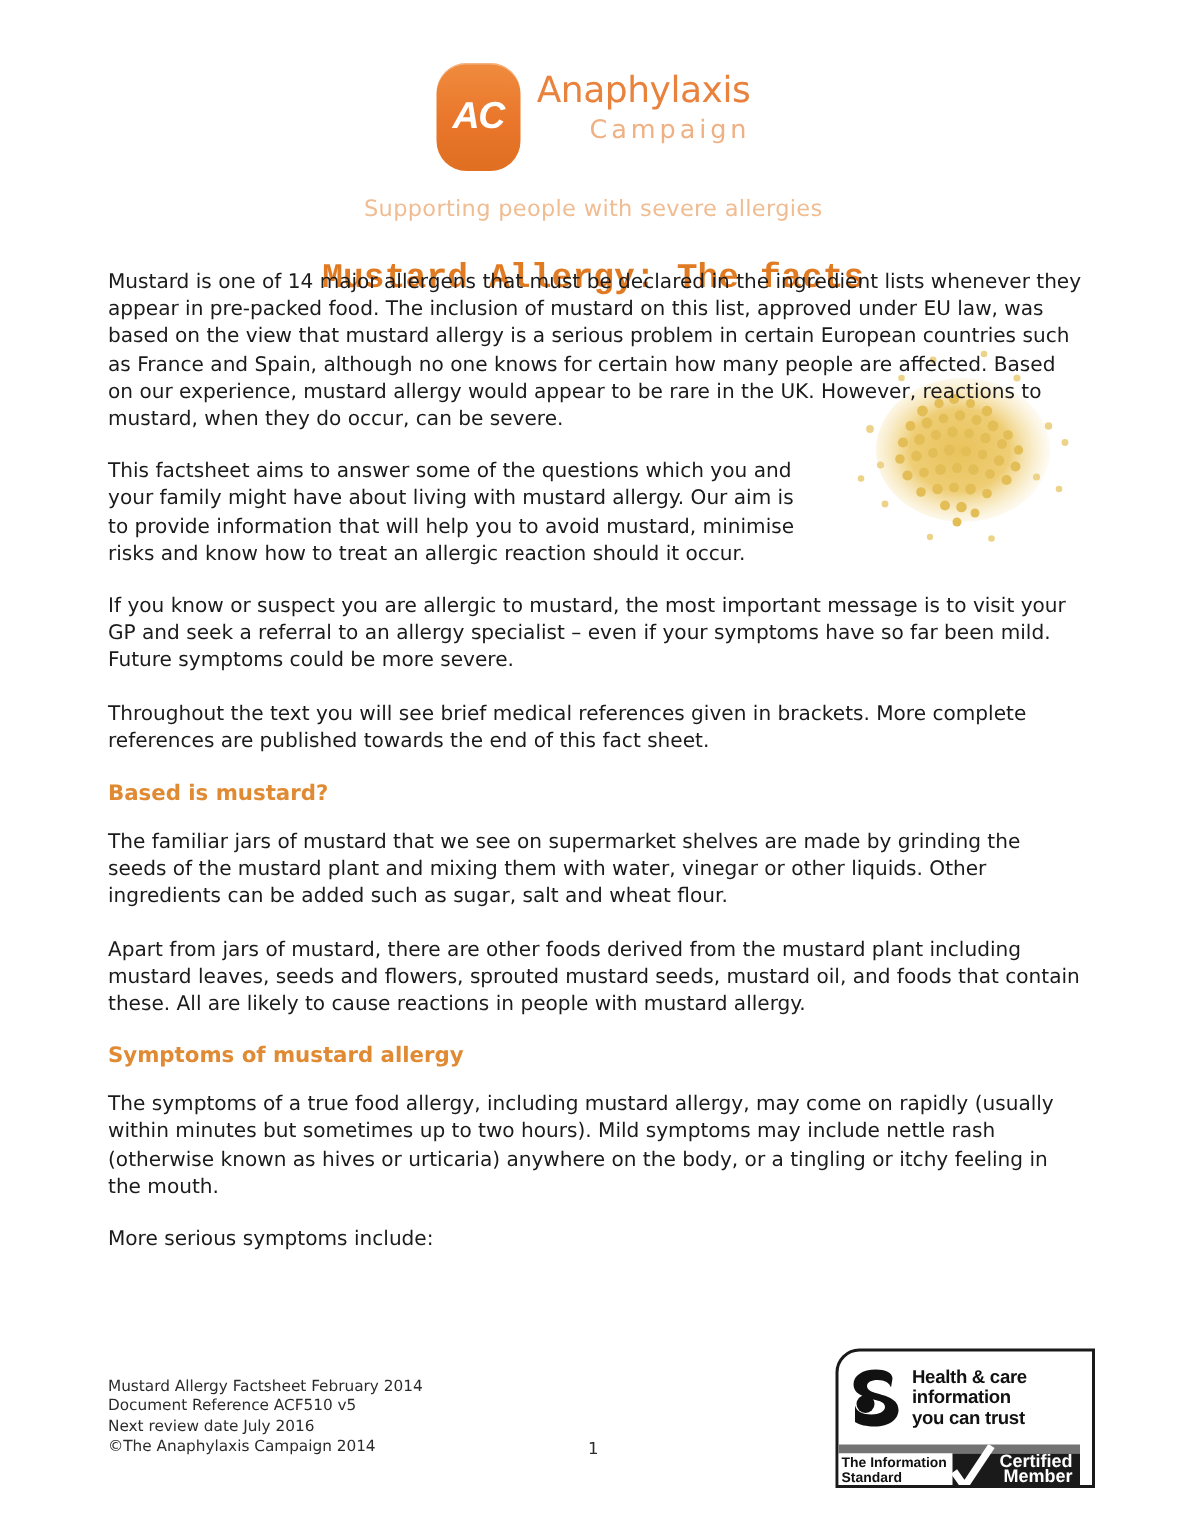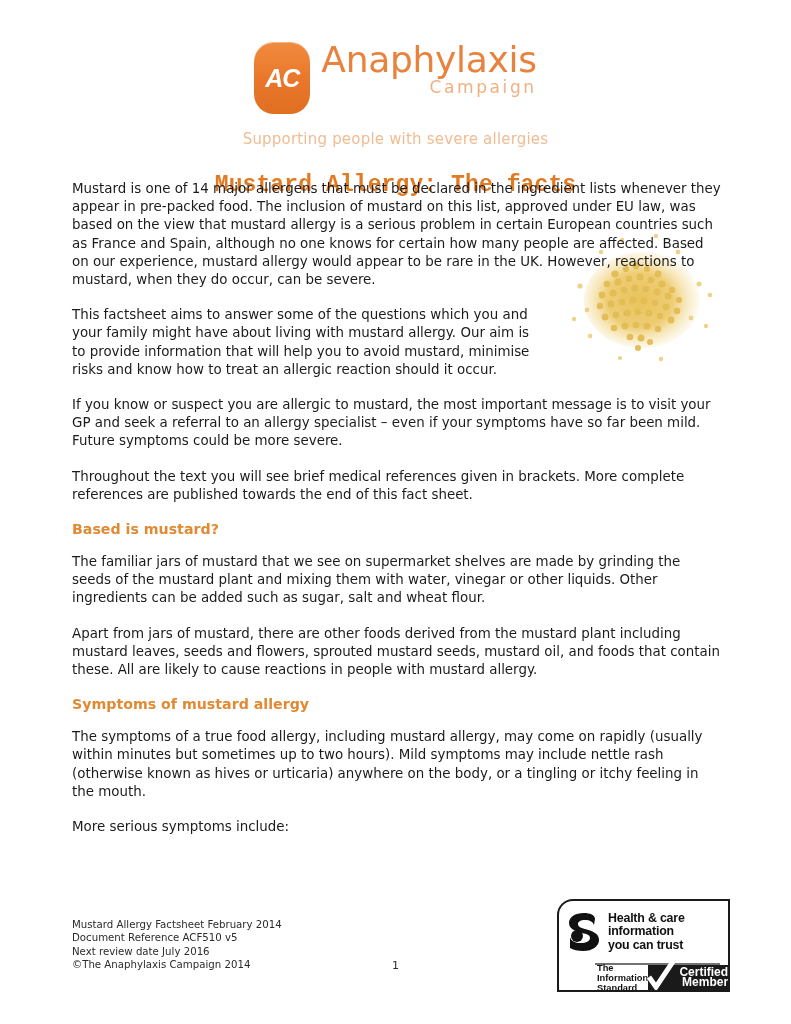--- a/index.html
+++ b/index.html
@@ -56,21 +56,21 @@
     letter-spacing: -1px;
     font-family: "Liberation Sans", sans-serif;
   }
   .logo-words {
     display: flex;
     flex-direction: column;
     justify-content: flex-start;
     padding-top: 1px;
   }
   .brand-main {
-    font-size: 36px;
+    font-size: 24px;
     line-height: 34px;
     color: #e8823c;
     font-family: "DejaVu Sans", sans-serif;
     font-weight: normal;
     letter-spacing: -0.3px;
   }
   .brand-sub {
     font-size: 17px;
     line-height: 20px;
     color: #efb184;
@@ -185,23 +185,22 @@
     font-weight: bold;
     color: #111111;
     font-family: "Liberation Sans", sans-serif;
     letter-spacing: -0.2px;
   }
   .is-bottom {
     position: absolute;
     left: 0; right: 8px; bottom: 0;
     height: 27px;
     display: flex;
-    border-top: 2px solid #737373;
+    border-top: 6px solid #737373;
     box-sizing: border-box;
-    margin-left: 36px;
   }
   .is-bottom-left {
     flex: 1 1 auto;
     display: flex;
     align-items: center;
     justify-content: center;
     font-size: 9.3px;
     font-weight: bold;
     color: #111111;
     font-family: "Liberation Sans", sans-serif;

